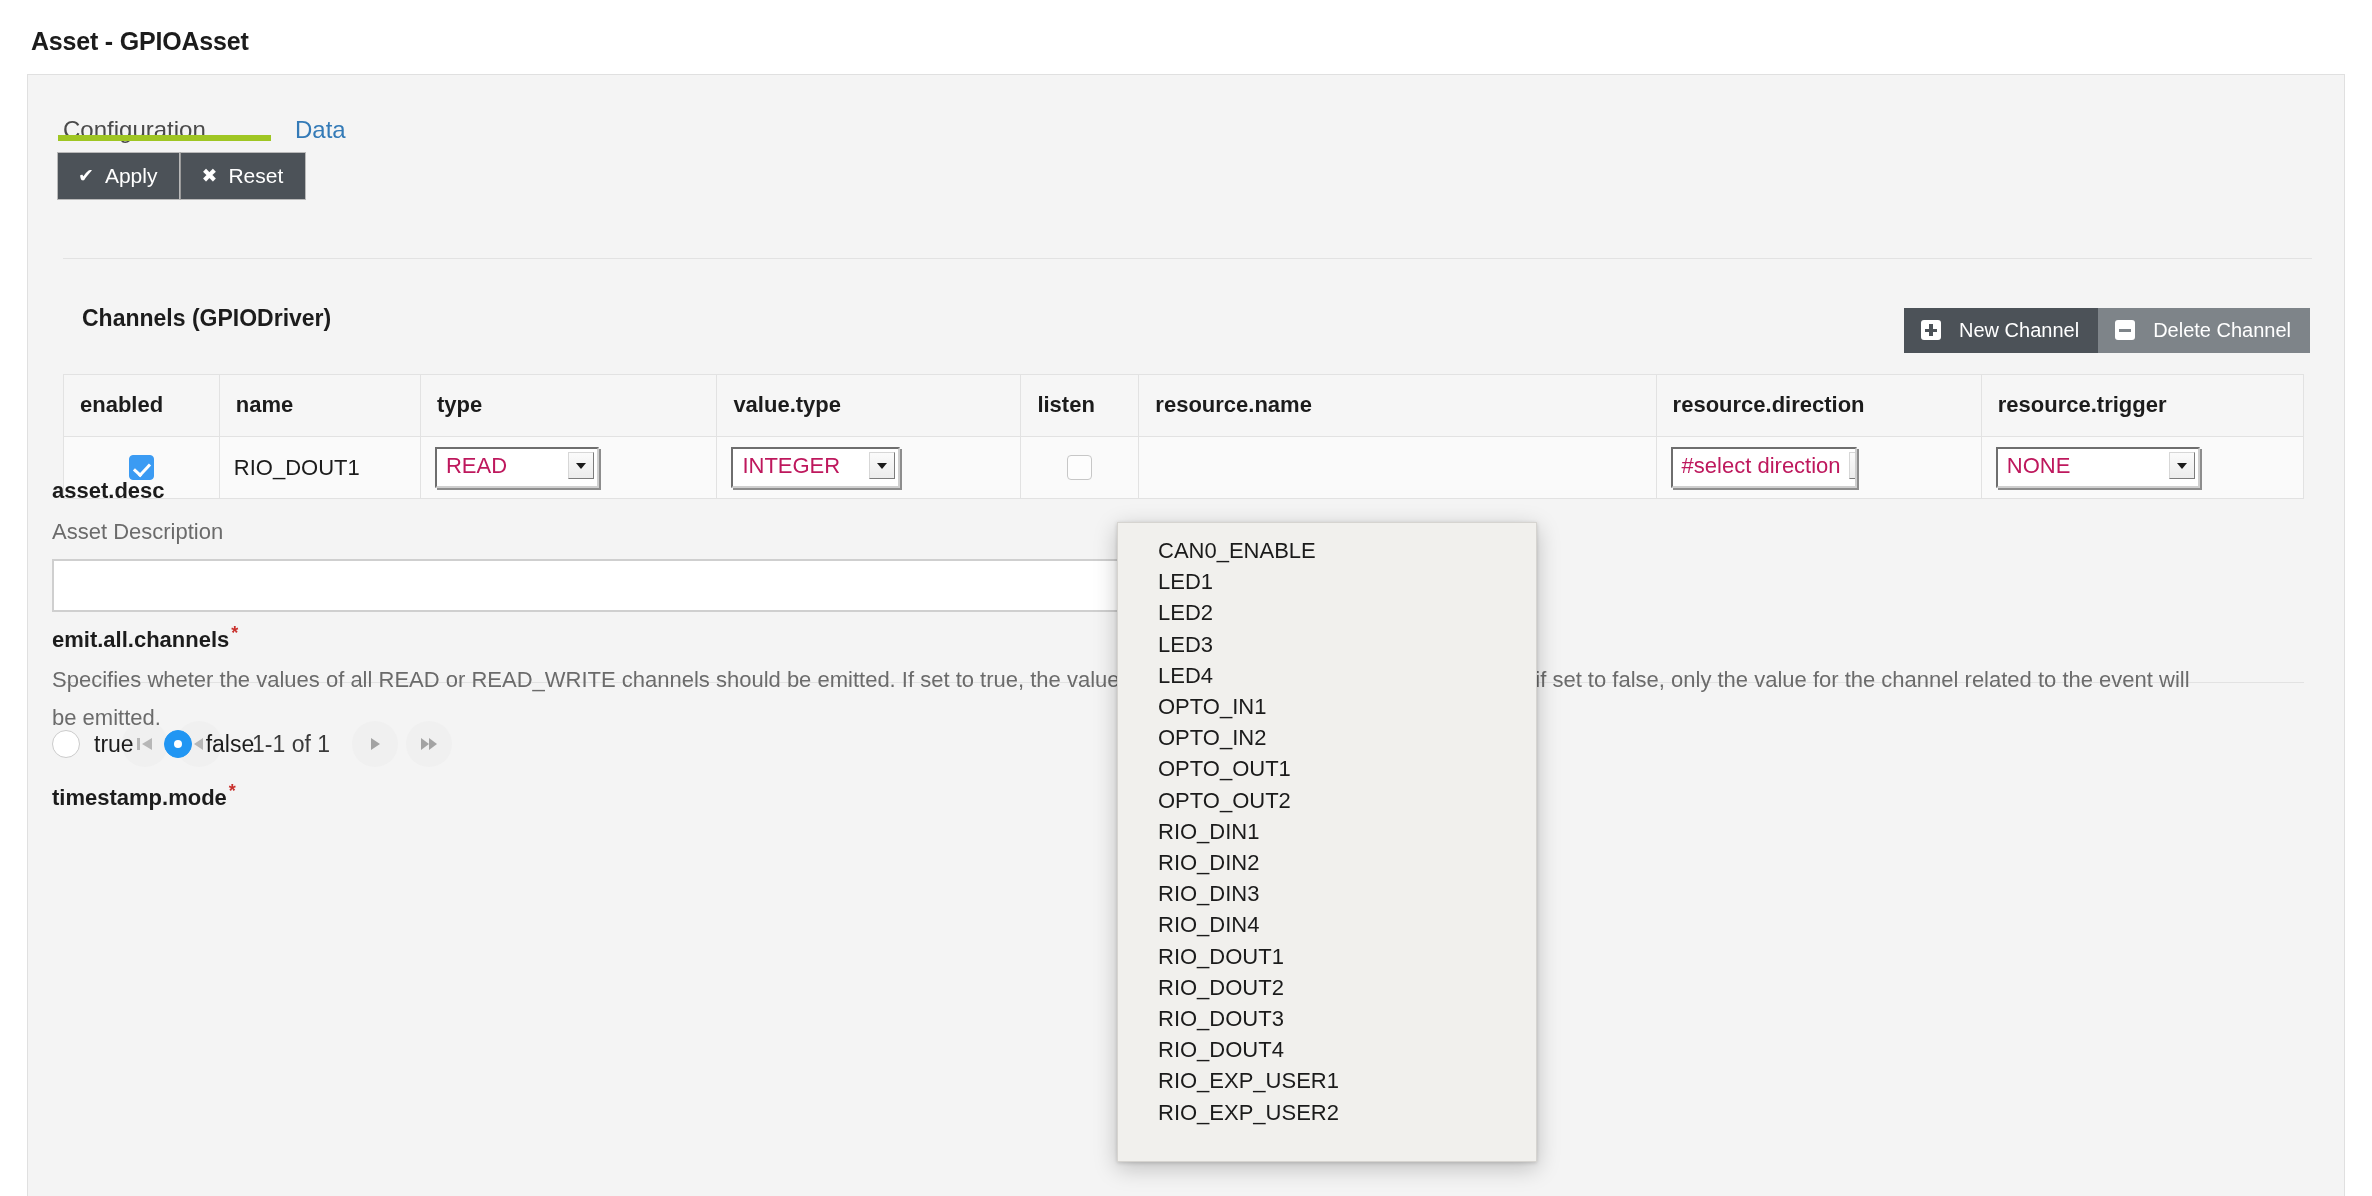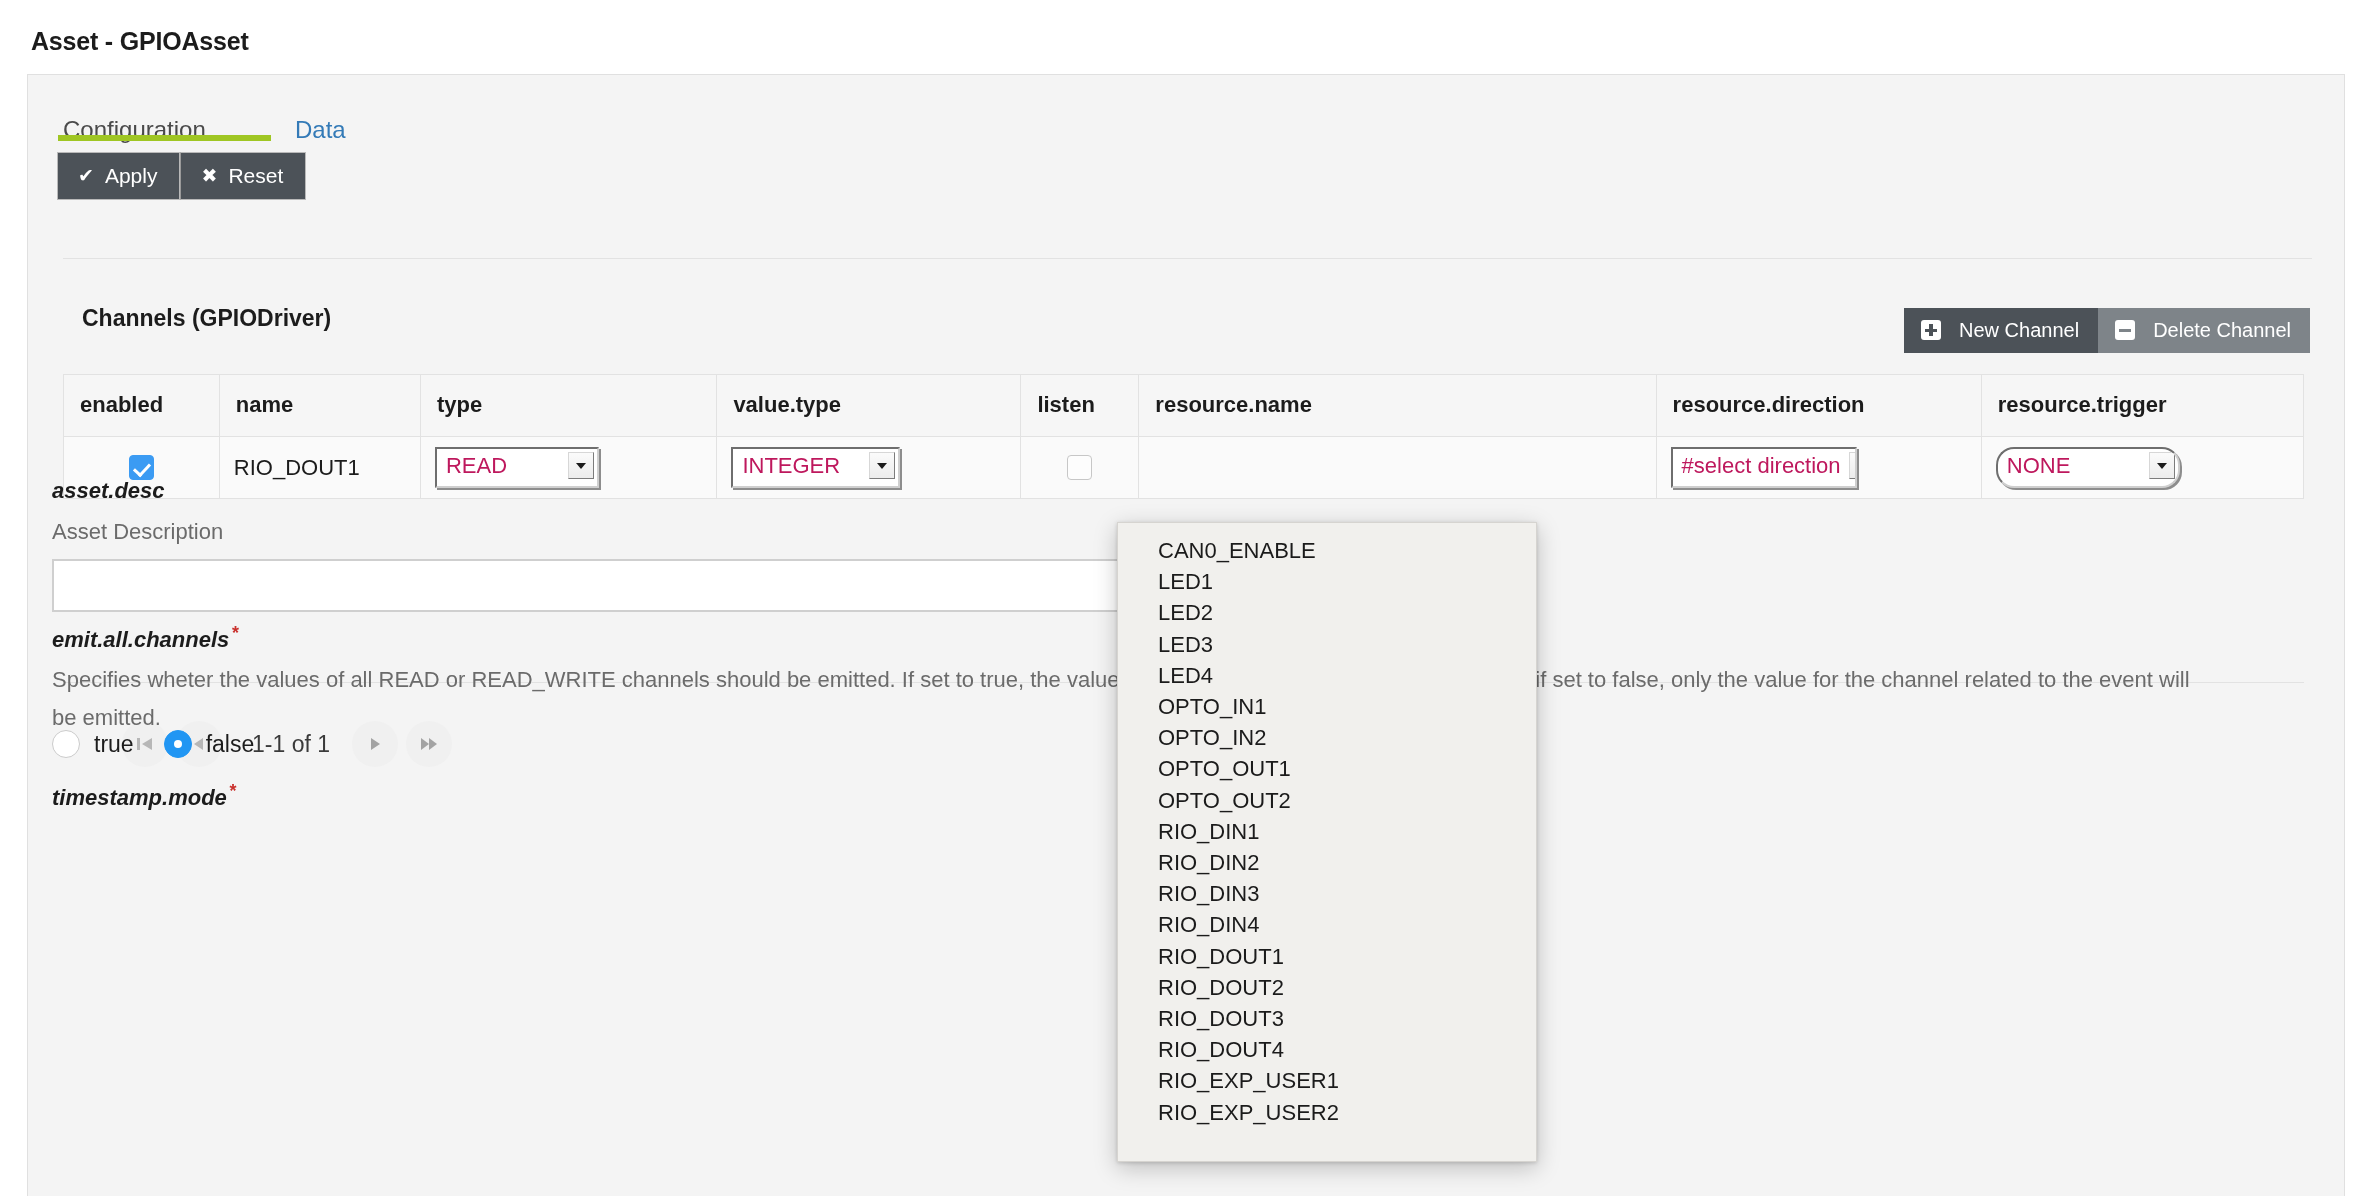--- a/index.html
+++ b/index.html
@@ -143,39 +143,39 @@
   }
   .sel .arrow-box::after {
     content:""; position:absolute; left:50%; top:50%;
     margin-left:-5px; margin-top:-2.5px;
     border-left:5px solid transparent; border-right:5px solid transparent;
     border-top:6px solid #1b1b1b;
   }
   .sel.w-type   { width:164px; }
   .sel.w-val    { width:169px; }
   .sel.w-dir    { width:186px; }
-  .sel.w-trig   { width:184px;border-radius:18px; }
+  .sel.w-trig   { width:204px; }
 
   
   .hr-mid {
     position:absolute; left:35px; top:607px; width:2241px; height:1px;
     background:#e2e2e2;
   }
   .pager { position:absolute; left:94px; top:646px; display:flex; align-items:center; gap:0; }
   .pg-btn {
     width:46px; height:46px; border-radius:50%; background:#f0f0f0;
     display:flex; align-items:center; justify-content:center; cursor:pointer;
     margin-right:8px; color:#b7b7b7; font-size:19px; line-height:1;
   }
   .pg-label { font-size:23px; color:#3a3a3a; margin:0 22px; white-space:nowrap; }
   .pg-btn svg { display:block; }
 
   
   .fld-label {
-    position:absolute; font-size:22px; font-weight:bold; color:#1c1c1c;font-style:italic;
+    position:absolute; font-size:22px; font-weight:bold; color:#1c1c1c;
   }
   .fld-sub {
     position:absolute; font-size:22px; color:#6b6b6b;
   }
   .req { color:#c9302c; font-size:18px; vertical-align:super; margin-left:2px; }
   .text-input {
     position:absolute; background:#ffffff; border:2px solid #cfcfcf;
     height:53px;
   }
   .desc-text {

